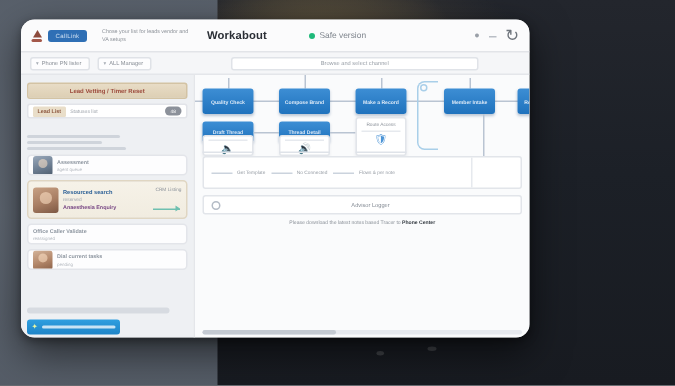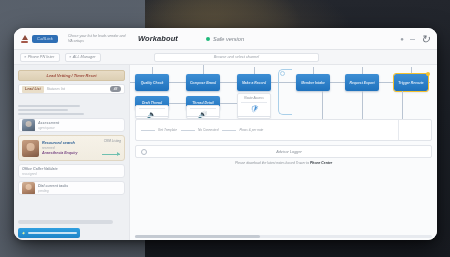--- a/index.html
+++ b/index.html
@@ -24,26 +24,25 @@
   }
   #desktop-speck-a, #desktop-speck-b {
     position:absolute; border-radius:50%;
     background:rgba(255,255,255,.16);
   }
   #desktop-speck-a { width:5px; height:3px; left:251px; top:234px; }
   #desktop-speck-b { width:6px; height:3px; left:285px; top:231px; }
 
   
   #window {
-    position:absolute; left:14px; top:28px; width:423px; height:212px;
+    position:absolute; left:14px; top:13px; width:339px; height:212px;
     background:#f0f1f3;
     border-radius:9px;
     box-shadow:0 10px 26px rgba(0,0,0,.55), 0 2px 6px rgba(0,0,0,.35);
     overflow:hidden;
-    font-style:italic;
   }
 
   
   #titlebar {
     height:22px; background:#fbfbfc;
     border-bottom:1px solid #e2e4e8;
     display:flex; align-items:center; padding:0 6px;
     position:relative;
   }
   .logo-mark {

